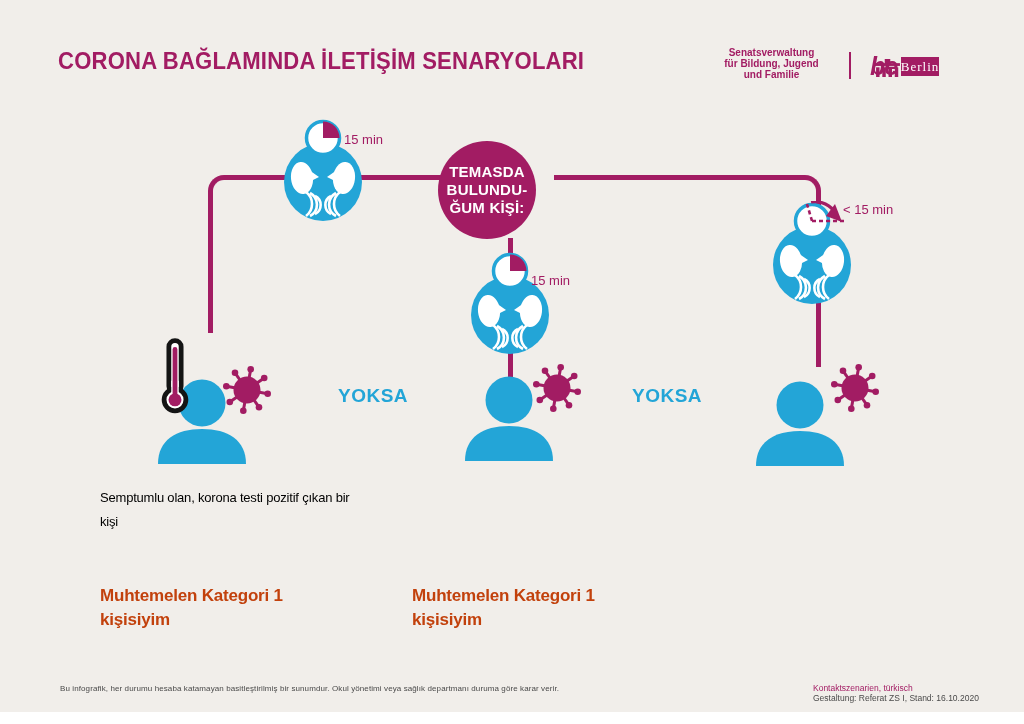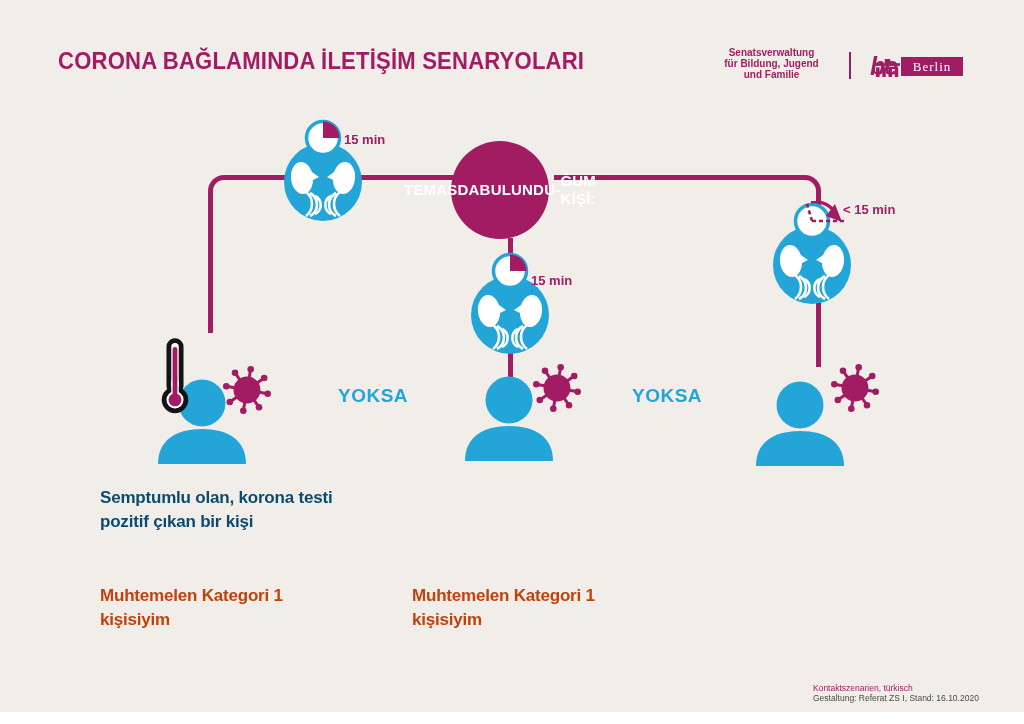--- a/index.html
+++ b/index.html
@@ -7,37 +7,37 @@
   .page{position:relative;width:1024px;height:724px;background:#f1eeea;overflow:hidden;}
   .abs{position:absolute;}
 
   
   .title{left:58px;top:48px;font-size:23px;font-weight:bold;color:#a21c63;letter-spacing:0.2px;transform:scaleX(.96);transform-origin:left;}
 
   
   .org{left:700px;top:47px;width:143px;text-align:center;font-size:10px;line-height:11px;font-weight:bold;color:#a21c63;}
   .divider{left:849px;top:52px;width:2px;height:27px;background:#a21c63;}
   .be{left:854px;top:52px;font-size:25px;font-weight:bold;font-style:italic;color:#a21c63;letter-spacing:-1px;margin-left:16px;}
-  .berlin-box{left:901px;top:57px;width:62px;height:19px;background:#a21c63;color:#fff;
+  .berlin-box{left:901px;top:57px;width:38px;height:19px;background:#a21c63;color:#fff;
     font-family:"Liberation Serif",serif;font-size:13px;display:flex;align-items:center;justify-content:center;letter-spacing:1px;}
 
   
   .conn-left{left:208px;top:175px;width:257px;height:153px;border-left:5px solid #a21c63;border-top:5px solid #a21c63;border-top-left-radius:16px;}
   .conn-right{left:554px;top:175px;width:262px;height:187px;border-right:5px solid #a21c63;border-top:5px solid #a21c63;border-top-right-radius:16px;}
   .conn-mid{left:508px;top:238px;width:5px;height:140px;background:#a21c63;}
 
   
-  .hub{left:451px;top:141px;width:98px;height:98px;border-radius:50%;background:#a21c63;color:#fff;
-    display:flex;flex-direction:row;align-items:center;justify-content:center;z-index:5;
+  .hub{left:438px;top:141px;width:98px;height:98px;border-radius:50%;background:#a21c63;color:#fff;
+    display:flex;flex-direction:column;align-items:center;justify-content:center;z-index:5;
     font-weight:bold;font-size:15px;line-height:18px;text-align:center;letter-spacing:0.2px;}
 
-  .dur{color:#a21c63;font-weight:bold;font-size:13px;z-index:7;white-space:nowrap;}
+  .dur{color:#a21c63;font-weight:normal;font-size:13px;z-index:7;white-space:nowrap;}
   .yoksa{color:#23a5d7;font-weight:bold;font-size:19px;letter-spacing:0.5px;width:70px;text-align:center;}
 
-  .desc{font-size:17px;line-height:24px;font-weight:bold;color:#0c4a6e;letter-spacing:-0.2px;}
+  .desc{font-size:13px;line-height:24px;font-weight:normal;color:#000000;letter-spacing:-0.2px;}
   .cat{font-size:17px;line-height:24px;font-weight:bold;color:#c2410c;letter-spacing:-0.2px;}
 
   .foot-small{font-size:8px;color:#4a4a4a;letter-spacing:0.1px;}
   .foot-mag{font-size:8.5px;color:#a21c63;line-height:10px;}
   .foot-gray{font-size:8.5px;color:#4a4a4a;line-height:10px;}
 
   .z2{z-index:2}.z4{z-index:4}.z6{z-index:6}
   .white-strip{left:0;bottom:0;width:1024px;height:12px;background:#ffffff;}
 </style>
 </head>
@@ -241,19 +241,20 @@
         <circle cx="46.2" cy="17" r="3.3"></circle>
     </g>
   </svg>
 
   <div class="abs desc" style="left:100px;top:486px;width:256px;">Semptumlu olan, korona testi pozitif çıkan bir kişi</div>
   <div class="abs cat" style="left:100px;top:584px;width:212px;">Muhtemelen Kategori 1 kişisiyim</div>
 
   <div class="abs cat" style="left:412px;top:584px;width:212px;">Muhtemelen Kategori 1 kişisiyim</div>
 
 
+  <div class="abs foot-small" style="left:60px;top:684px;width:660px;">Bu infografik, her durumu hesaba katamayan basitleştirilmiş bir sunumdur. Okul yönetimi veya sağlık departmanı duruma göre karar verir.</div>
   <div class="abs" style="left:813px;top:683px;">
     <div class="foot-mag">Kontaktszenarien, türkisch</div>
     <div class="foot-gray">Gestaltung: Referat ZS I, Stand: 16.10.2020</div>
   </div>
 
   <div class="abs white-strip"></div>
 </div>
 
 </body></html>

